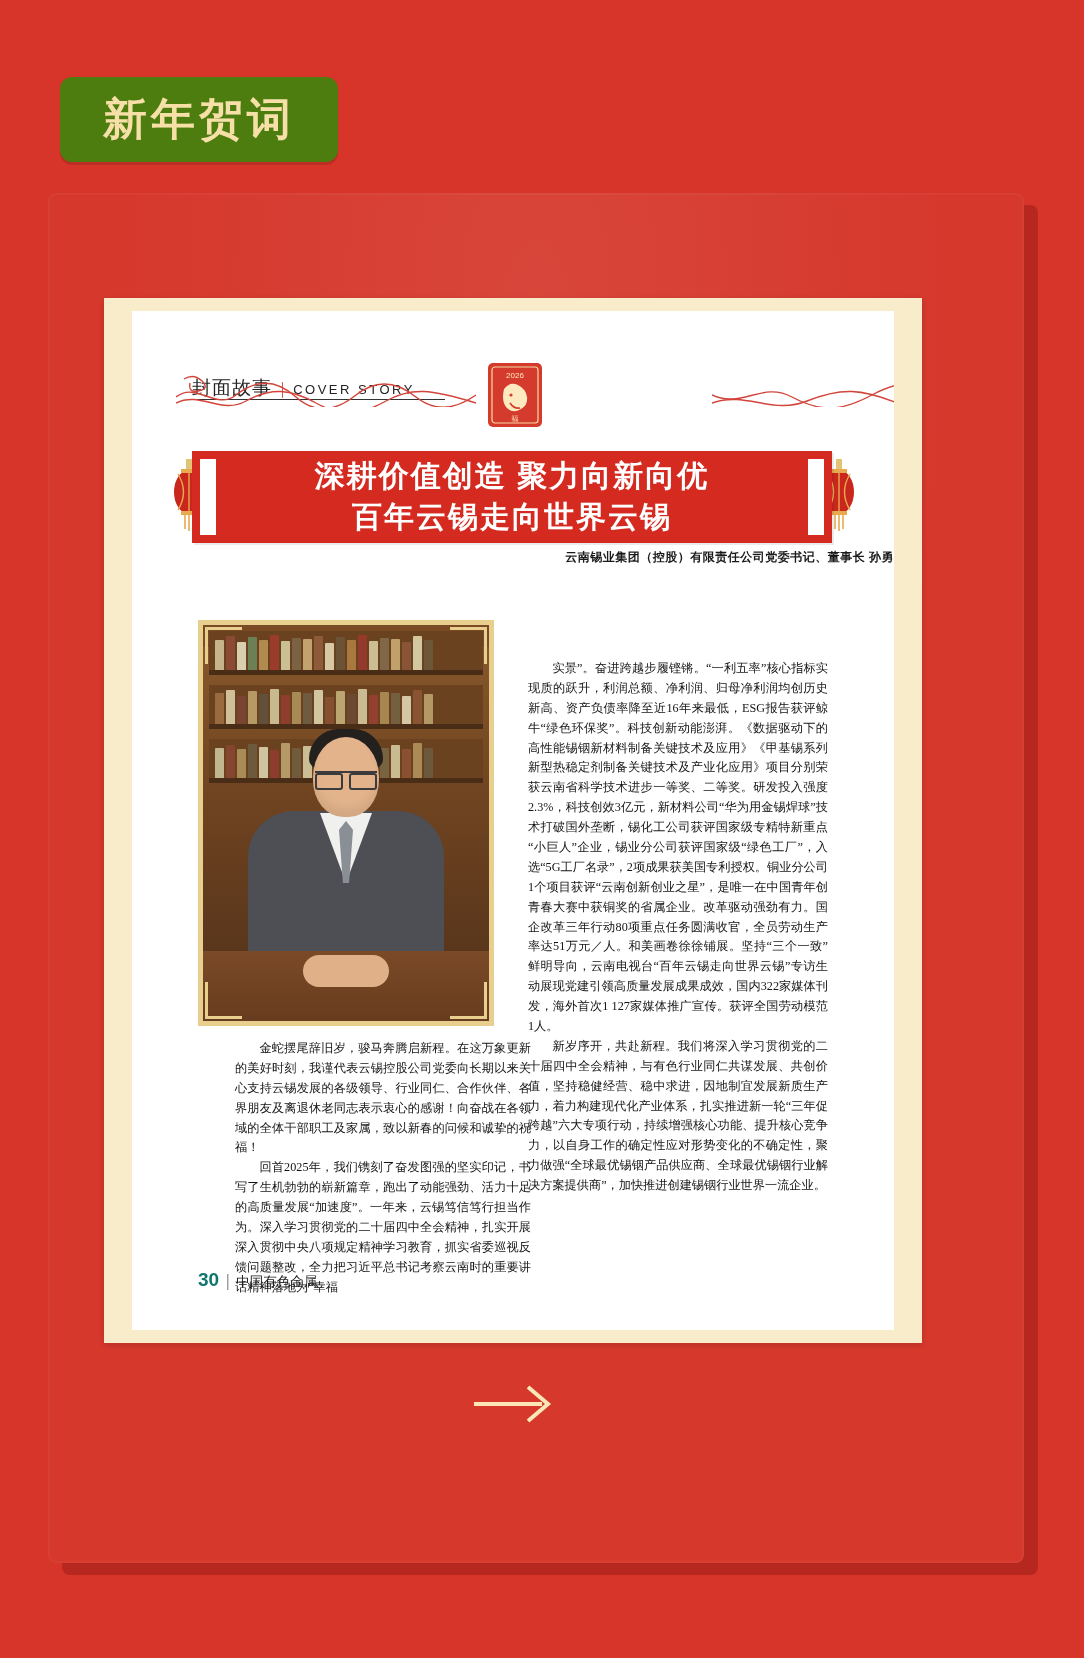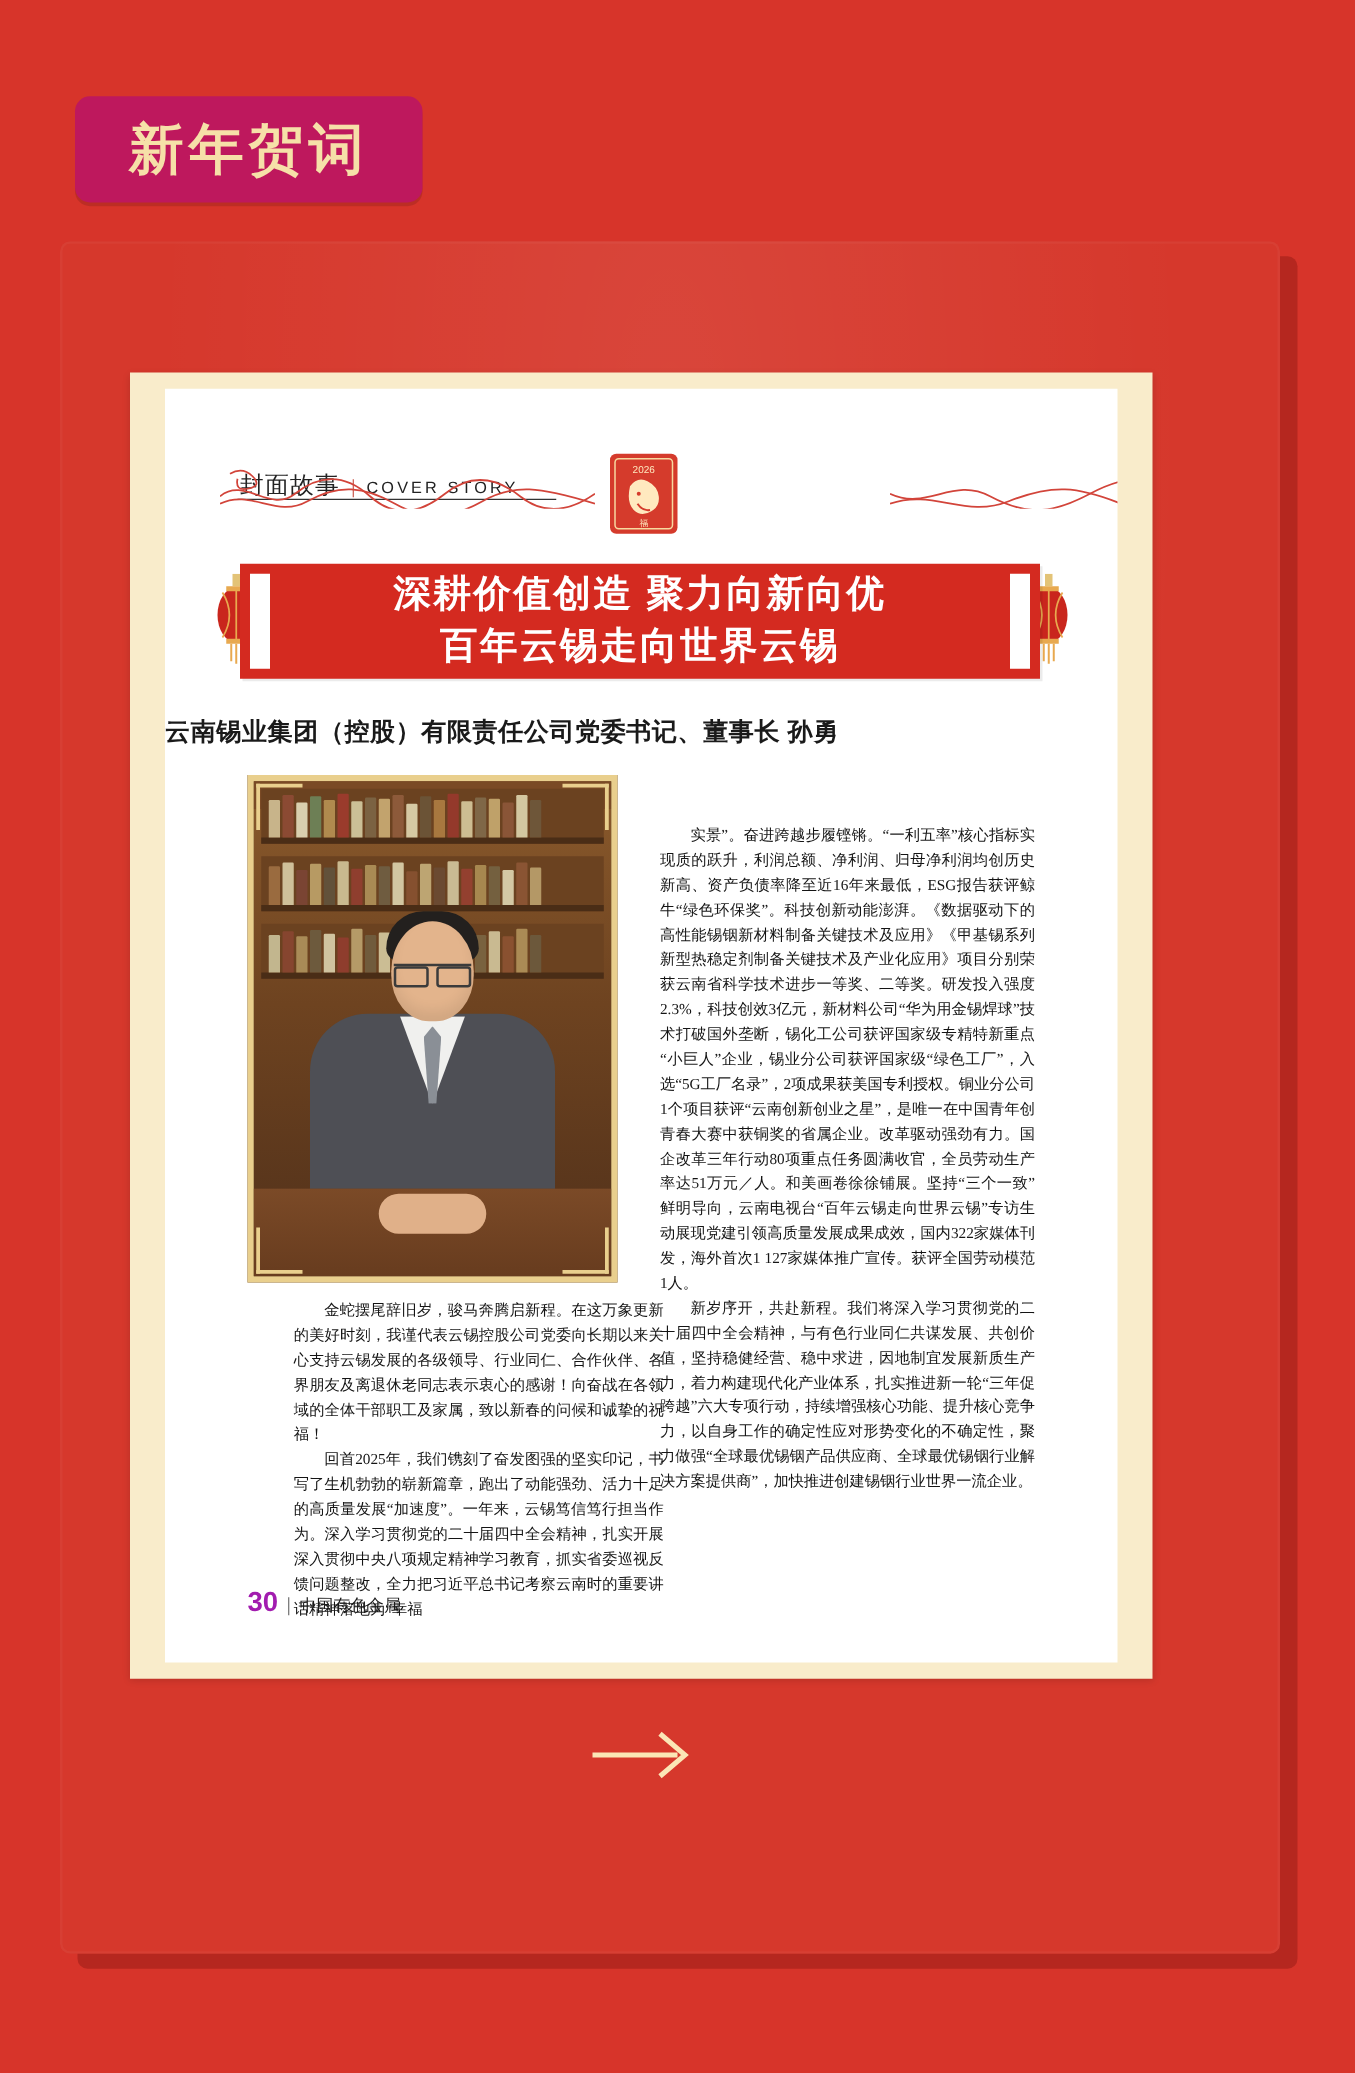--- a/index.html
+++ b/index.html
@@ -17,21 +17,21 @@
     background: #d7342a;
   }
 
   
   .badge {
     position: absolute;
     left: 60px;
     top: 77px;
     width: 278px;
     height: 85px;
-    background: #be185d;
+    background: #4d7c0f;
     border-radius: 12px;
     display: flex;
     align-items: center;
     justify-content: center;
     box-shadow: 0 3px 0 rgba(0,0,0,0.12);
   }
   .badge span {
     color: #f6e0a8;
     font-size: 44px;
     font-weight: bold;
@@ -187,24 +187,24 @@
     top: 148px;
     width: 34px;
     height: 74px;
   }
   .lantern.left  { left: 40px; }
   .lantern.right { left: 690px; }
 
   .byline {
     position: absolute;
     left: 0;
-    top: 261px;
+    top: 238px;
     width: 762px;
-    text-align: left;
-    font-size: 20px;
+    text-align: right;
+    font-size: 12px;
     color: #1a1a1a;
     font-weight: bold;
     letter-spacing: 0.5px;
     font-family: "Liberation Sans", "DejaVu Sans", sans-serif;
   }
 
   
   .photo {
     position: absolute;
     left: 66px;
@@ -359,23 +359,23 @@
   
   .page-footer {
     position: absolute;
     left: 66px;
     top: 958px;
     display: flex;
     align-items: baseline;
     gap: 7px;
   }
   .folio {
-    font-size: 22px;
+    font-size: 19px;
     font-weight: bold;
-    color: #a21caf;
+    color: #0f766e;
     font-family: "Liberation Sans", "DejaVu Sans", sans-serif;
   }
   .folio-bar { color: #555; font-size: 16px; }
   .folio-name {
     font-size: 13.5px;
     color: #1a1a1a;
     font-family: "Liberation Sans", "DejaVu Sans", sans-serif;
   }
 
   

